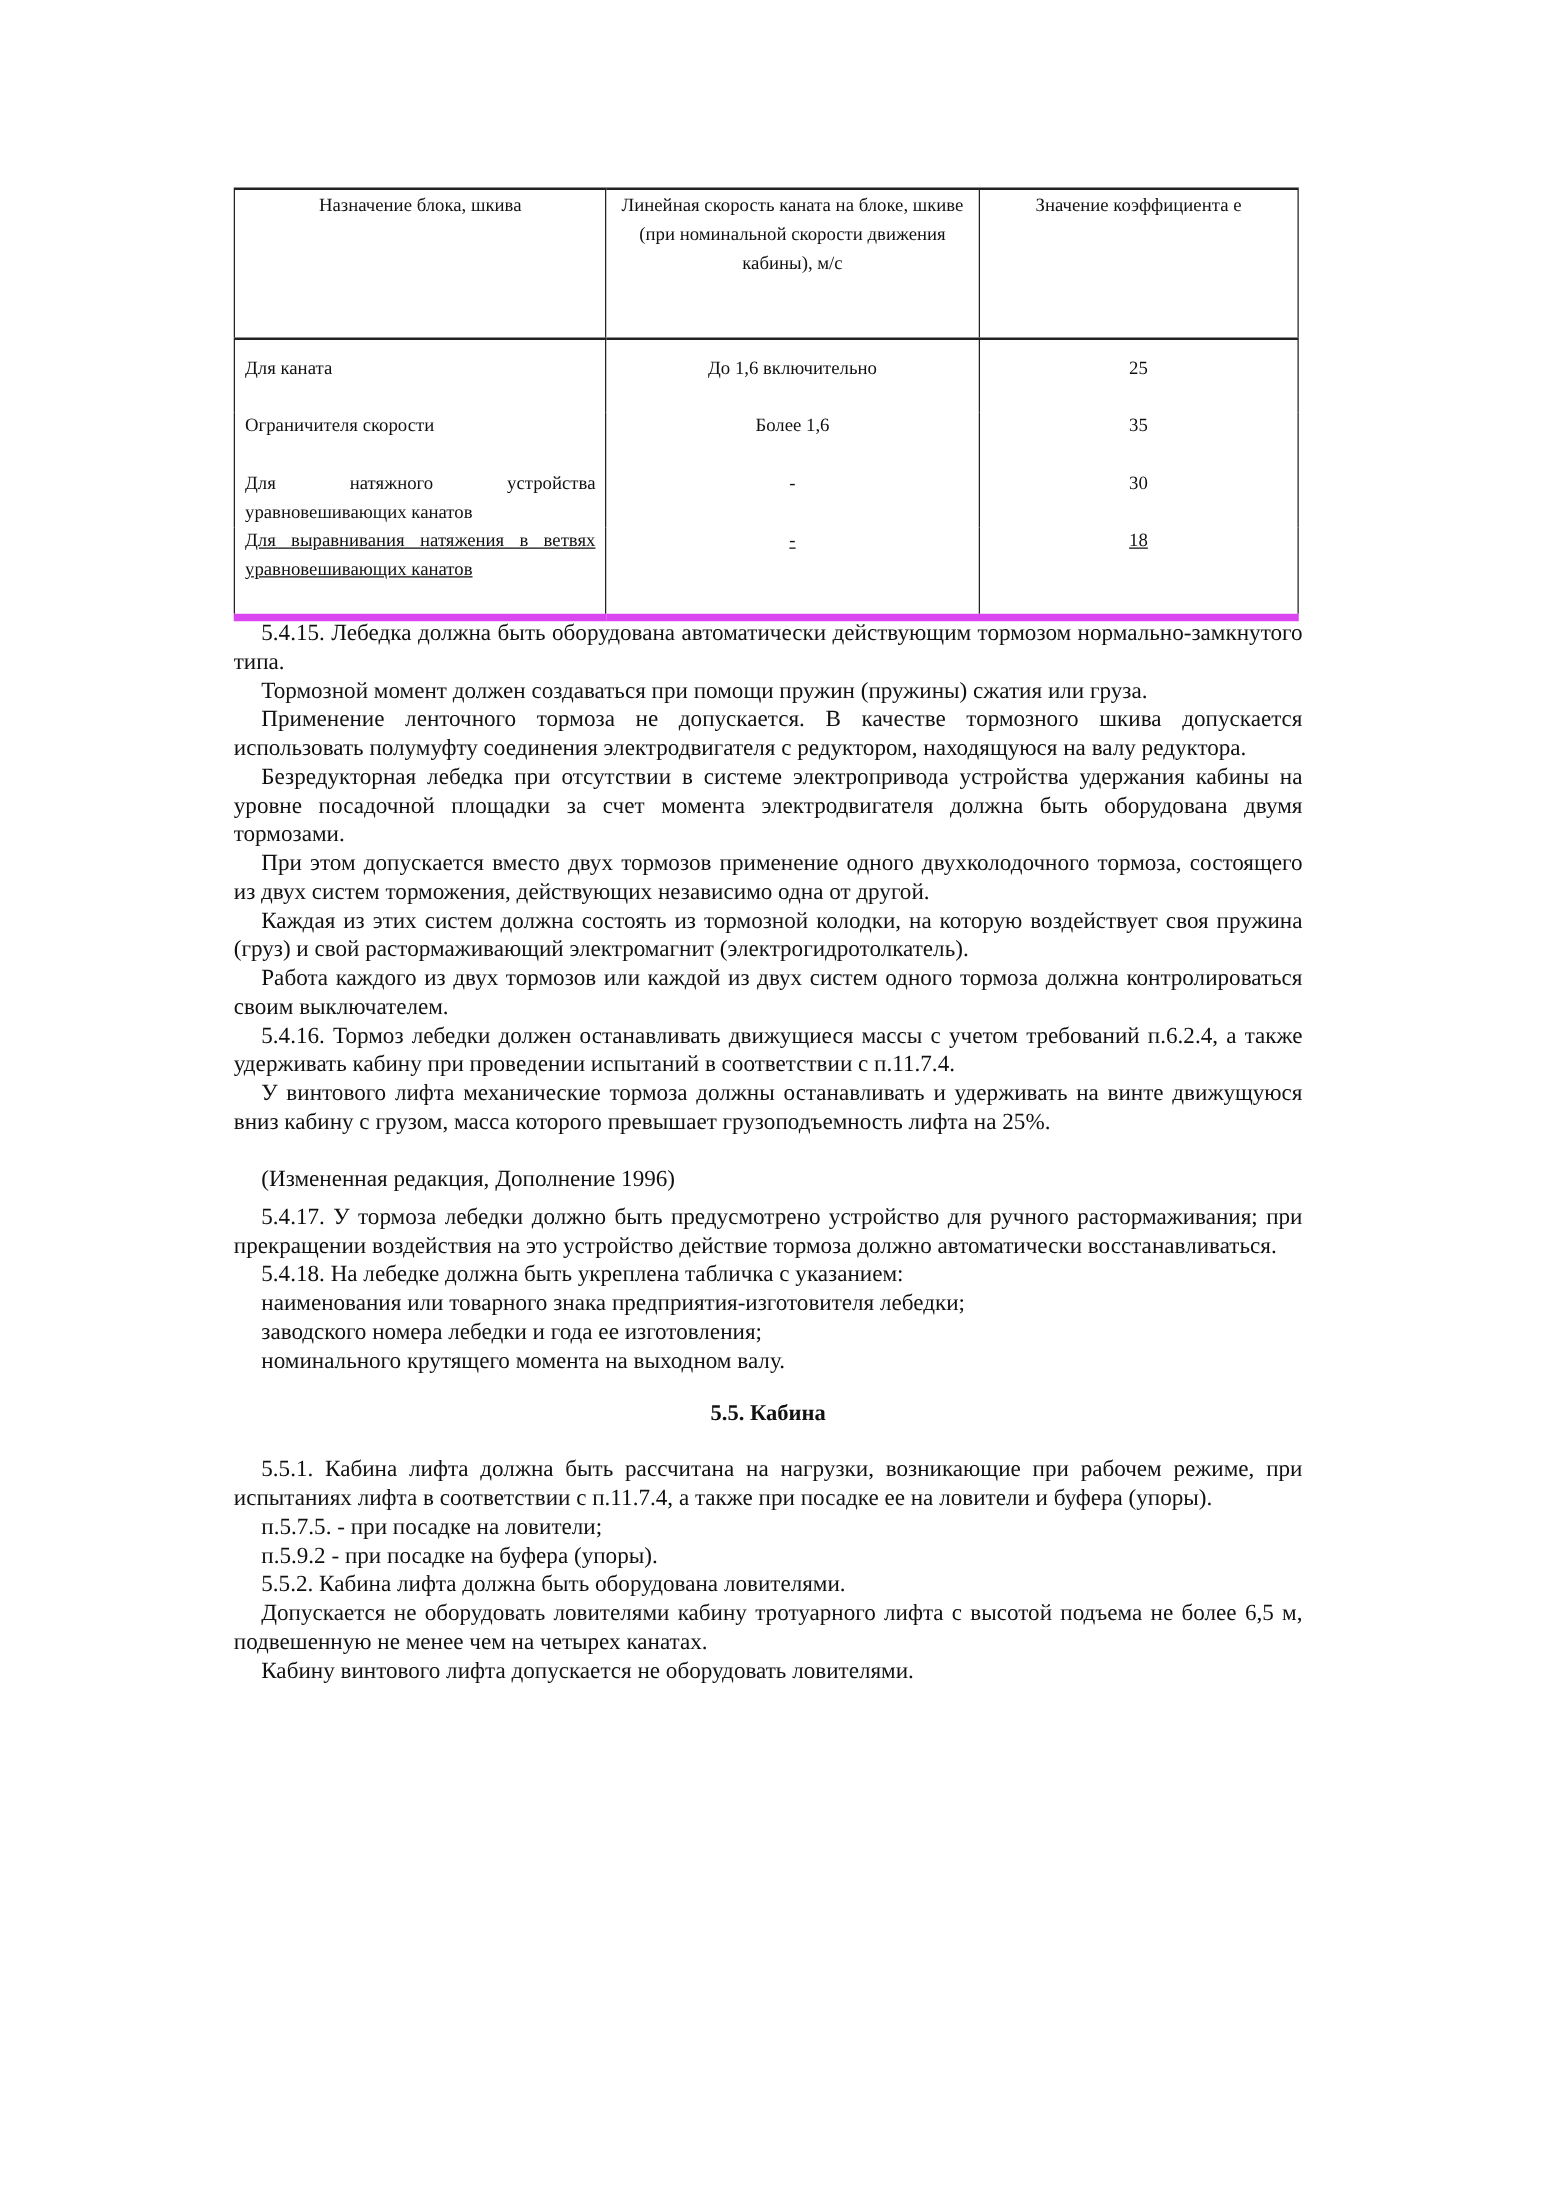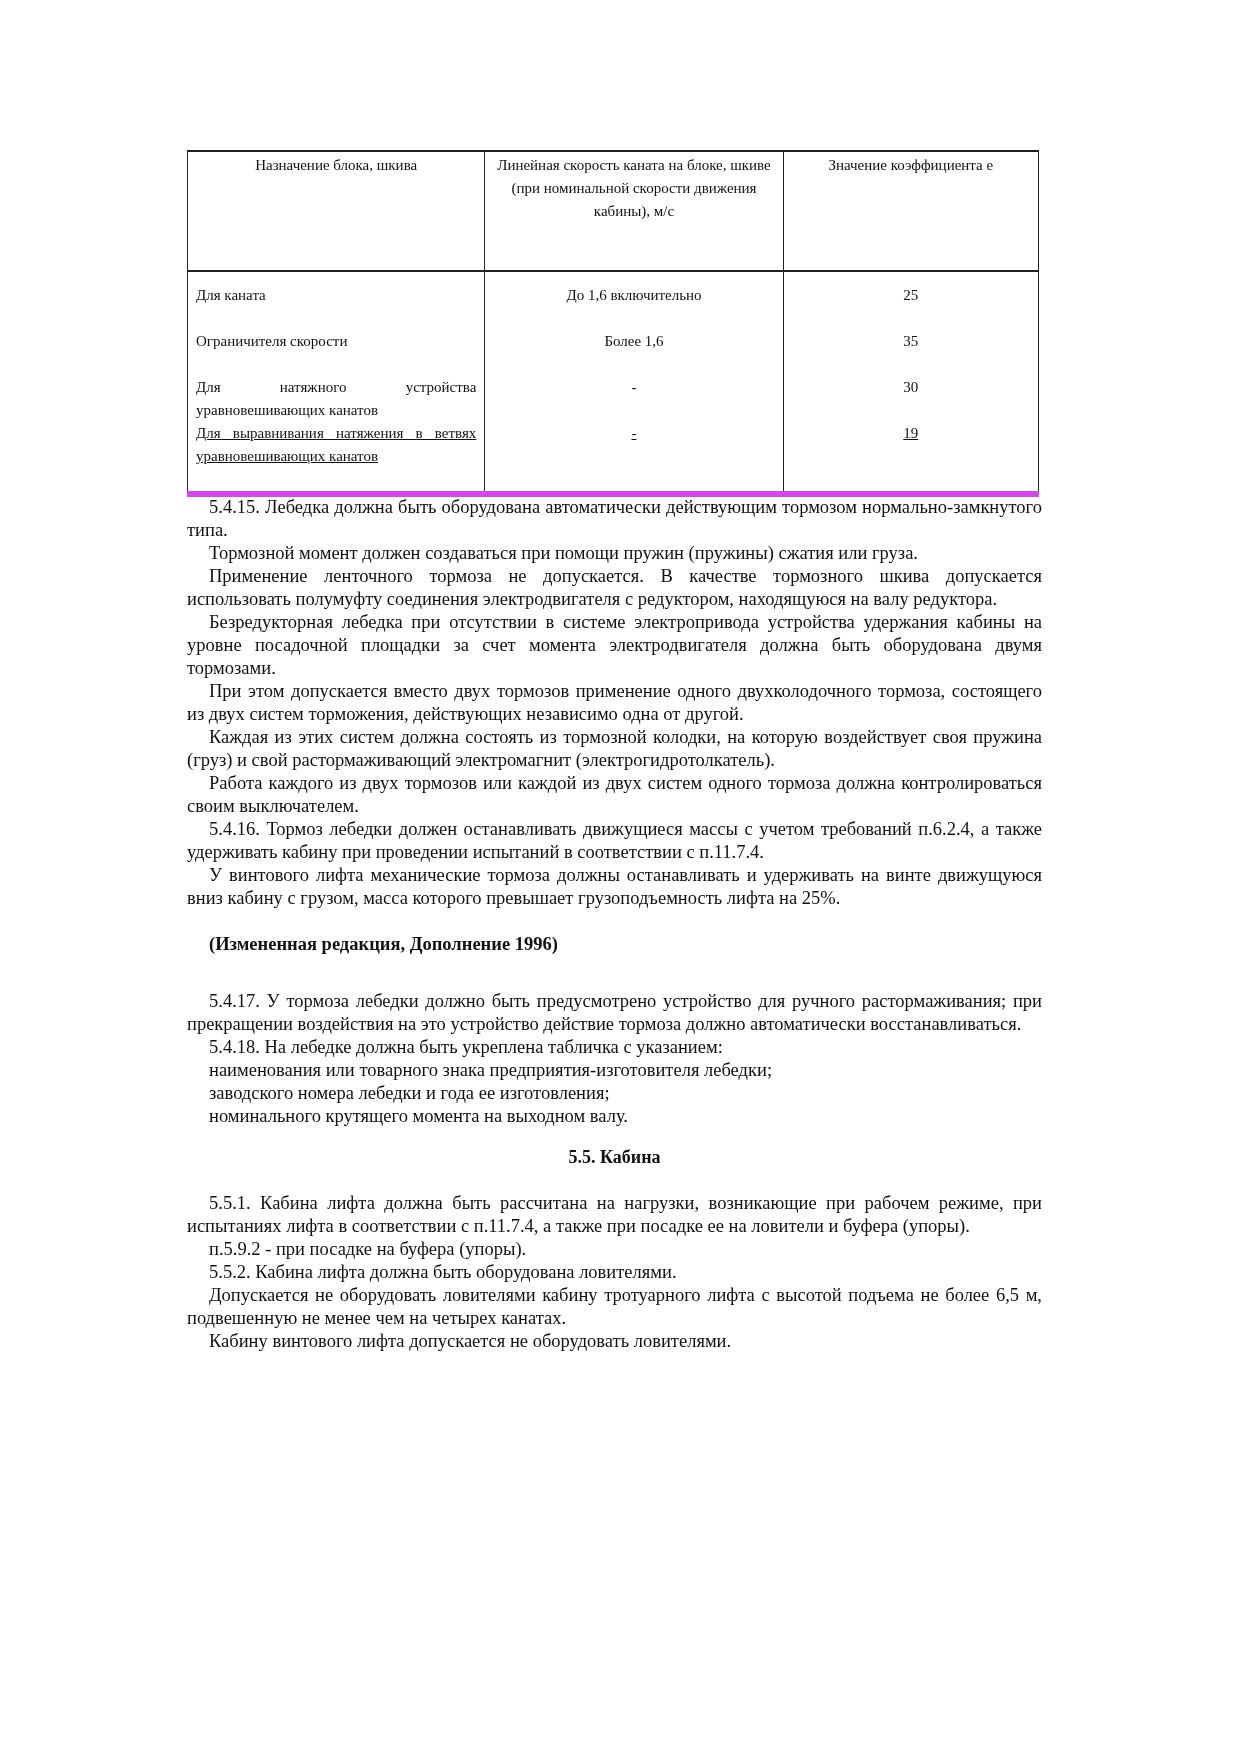--- a/index.html
+++ b/index.html
@@ -20,21 +20,21 @@
   td.center { text-align: center; }
   tr.r1 td { height: 46px; padding-top: 12px; }
   tr.r2 td { height: 46px; }
   tr.r3 td { height: 46px; }
   tr.r4 td { height: 69px; }
 
   .body-text { position: absolute; left: 187px; top: 496px; width: 855px;
                font-size: 18.5px; line-height: 23px; }
   .body-text p { margin: 0; text-indent: 22px; text-align: justify; }
   .body-text p.item { text-indent: 22px; text-align: left; }
-  .body-text p.note { font-weight: bold; margin-top: 23px; margin-bottom: 34px; text-indent: 22px; }
+  .body-text p.note { font-weight: normal; margin-top: 23px; margin-bottom: 7px; text-indent: 22px; }
   .body-text h2 { font-size: 18px; font-weight: bold; text-align: center; margin: 18px 0 23px 0; line-height: 23px; }
 </style>
 </head>
 <body>
 
 <div class="page">
 
   <table class="coef">
     <thead>
       <tr>
@@ -55,21 +55,21 @@
         <td class="center">35</td>
       </tr>
       <tr class="r3">
         <td class="left last" style="text-align:justify;">Для натяжного устройства уравновешивающих канатов</td>
         <td class="center">-</td>
         <td class="center">30</td>
       </tr>
       <tr class="r4">
         <td class="left last" style="text-align:justify;">Для выравнивания натяжения в ветвях уравновешивающих канатов</td>
         <td class="center">-</td>
-        <td class="center">19</td>
+        <td class="center">18</td>
       </tr>
     </tbody>
   </table>
 
   <div class="body-text">
     <p>5.4.15. Лебедка должна быть оборудована автоматически действующим тормозом нормально-замкнутого типа.</p>
     <p>Тормозной момент должен создаваться при помощи  пружин  (пружины) сжатия или груза.</p>
     <p>Применение ленточного тормоза не допускается. В качестве тормозного шкива допускается использовать полумуфту соединения электродвигателя с редуктором, находящуюся на валу редуктора.</p>
     <p>Безредукторная лебедка при отсутствии в системе электропривода устройства удержания кабины на уровне  посадочной  площадки  за  счет момента электродвигателя должна быть оборудована двумя тормозами.</p>
     <p>При этом  допускается  вместо двух тормозов  применение одного двухколодочного  тормоза, состоящего  из  двух  систем   торможения, действующих независимо одна от другой.</p>
@@ -78,19 +78,20 @@
     <p>5.4.16. Тормоз лебедки должен останавливать движущиеся  массы  с учетом требований п.6.2.4, а также удерживать кабину  при  проведении испытаний в соответствии с п.11.7.4.</p>
     <p>У винтового лифта механические тормоза должны останавливать и удерживать на винте движущуюся вниз кабину с грузом, масса которого превышает грузоподъемность лифта на 25%.</p>
     <p class="note">(Измененная редакция, Дополнение 1996)</p>
     <p>5.4.17. У тормоза лебедки должно быть предусмотрено устройство для ручного растормаживания; при прекращении воздействия на это устройство действие тормоза должно автоматически восстанавливаться.</p>
     <p class="item">5.4.18. На лебедке должна быть укреплена табличка с указанием:</p>
     <p class="item">наименования или товарного знака предприятия-изготовителя лебедки;</p>
     <p class="item">заводского номера лебедки и года ее изготовления;</p>
     <p class="item">номинального крутящего момента на выходном валу.</p>
     <h2>5.5. Кабина</h2>
     <p>5.5.1. Кабина  лифта  должна  быть  рассчитана   на   нагрузки, возникающие при рабочем режиме, при испытаниях лифта в соответствии с п.11.7.4, а также при посадке ее на ловители и буфера (упоры).</p>
+    <p class="item">п.5.7.5. - при посадке на ловители;</p>
     <p class="item">п.5.9.2 - при посадке на буфера (упоры).</p>
     <p>5.5.2. Кабина  лифта  должна   быть   оборудована   ловителями.</p>
     <p>Допускается не оборудовать  ловителями  кабину  тротуарного  лифта  с высотой подъема не более 6,5 м, подвешенную не менее чем  на  четырех канатах.</p>
     <p>Кабину винтового лифта допускается не оборудовать ловителями.</p>
   </div>
 
 </div>
 
 </body></html>

